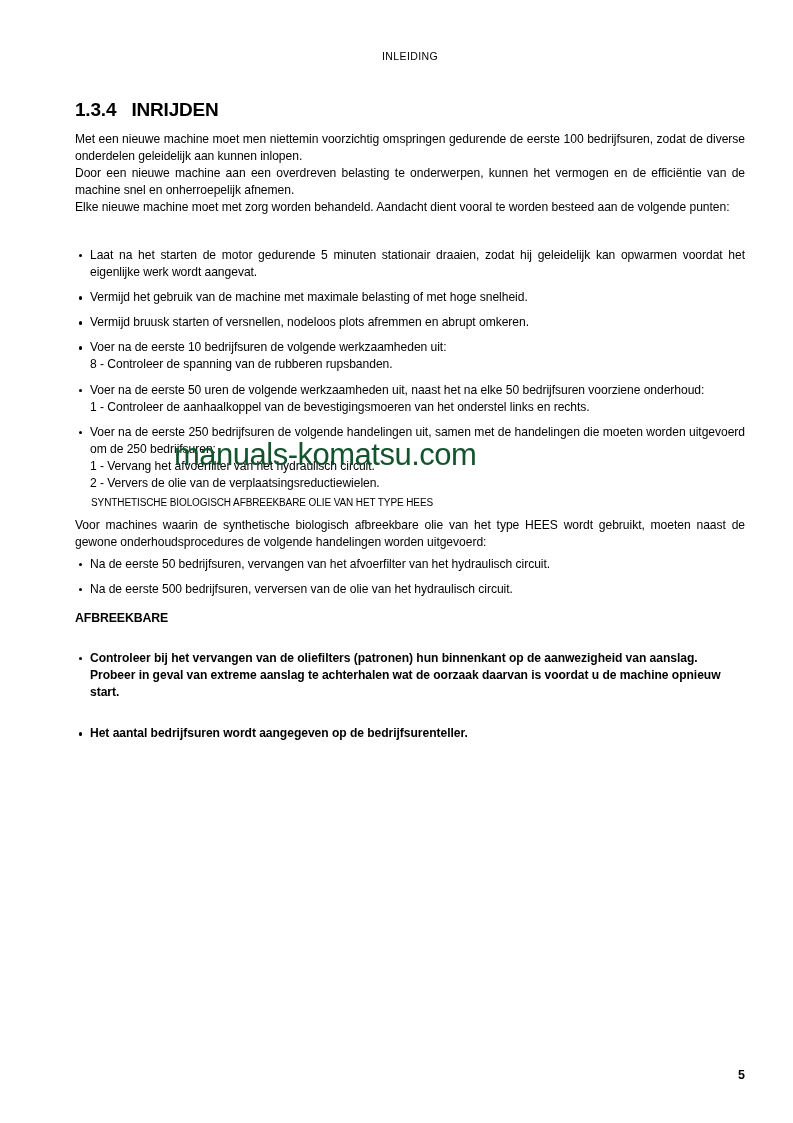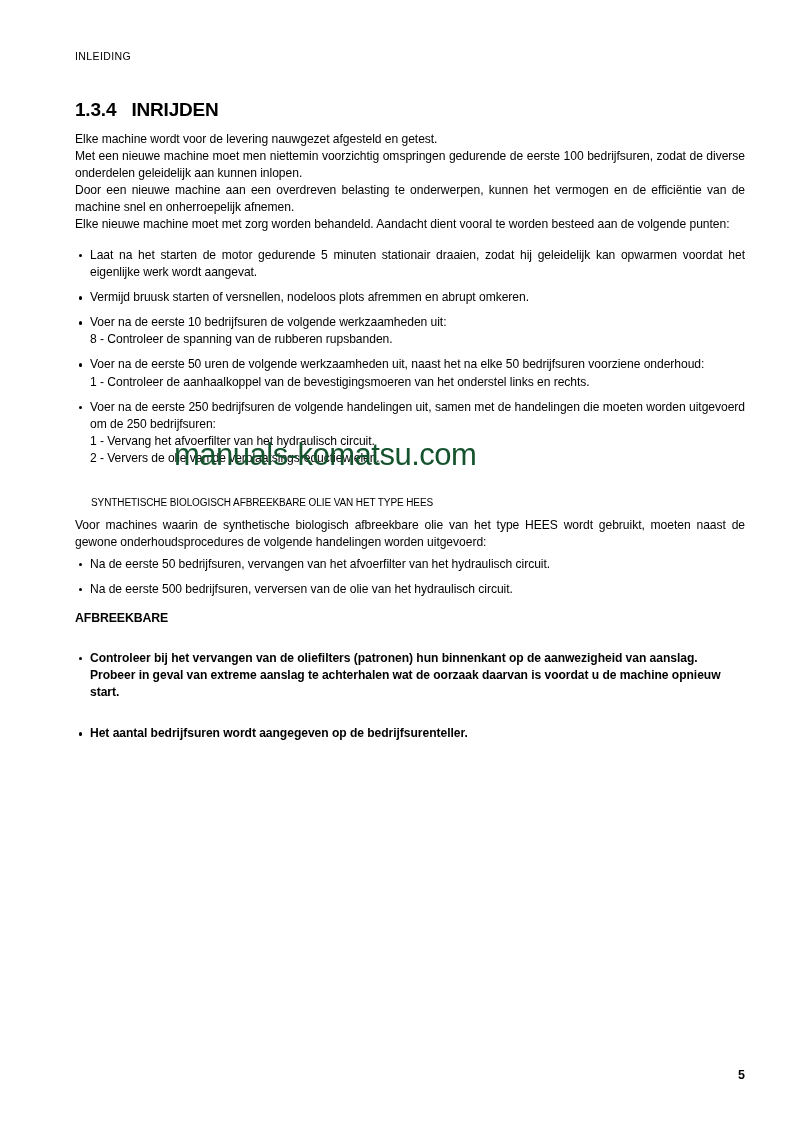--- a/index.html
+++ b/index.html
@@ -21,21 +21,21 @@
     position: absolute;
     left: 75px;
     top: 0;
     width: 670px;
   }
   .running-head {
     position: absolute;
     top: 50px;
     left: 0;
     width: 670px;
-    text-align: left;
+    text-align: center;
     font-size: 10.5px;
     letter-spacing: 0.4px;
   }
   .section-title {
     position: absolute;
     top: 99px;
     left: 0;
     font-size: 19px;
     font-weight: bold;
     letter-spacing: -0.2px;
@@ -135,30 +135,32 @@
 
 <div class="page">
 
   <div class="content">
 
     <div class="running-head">INLEIDING</div>
 
     <div class="section-title">1.3.4   INRIJDEN</div>
 
     <div class="body-block intro">
-      <p class="para">Elke machine wordt voor de levering nauwgezet afgesteld en getest.</p>
       <p class="para">Met een nieuwe machine moet men niettemin voorzichtig omspringen gedurende de eerste 100 bedrijfsuren, zodat de diverse onderdelen geleidelijk aan kunnen inlopen.</p>
       <p class="para">Door een nieuwe machine aan een overdreven belasting te onderwerpen, kunnen het vermogen en de efficiëntie van de machine snel en onherroepelijk afnemen.</p>
       <p class="para">Elke nieuwe machine moet met zorg worden behandeld. Aandacht dient vooral te worden besteed aan de volgende punten:</p>
     </div>
 
     <div class="body-block bullets-main">
       <ul class="bullets">
         <li>
           <span>Laat na het starten de motor gedurende 5 minuten stationair draaien, zodat hij geleidelijk kan opwarmen voordat het eigenlijke werk wordt aangevat.</span>
+        </li>
+        <li>
+          <span>Vermijd het gebruik van de machine met maximale belasting of met hoge snelheid.</span>
         </li>
         <li>
           <span>Vermijd bruusk starten of versnellen, nodeloos plots afremmen en abrupt omkeren.</span>
         </li>
         <li>
           <span>Voer na de eerste 10 bedrijfsuren de volgende werkzaamheden uit:</span>
           <span class="sub-line">8 - Controleer de spanning van de rubberen rupsbanden.</span>
         </li>
         <li>
           <span>Voer na de eerste 50 uren de volgende werkzaamheden uit, naast het na elke 50 bedrijfsuren voorziene onderhoud:</span>

